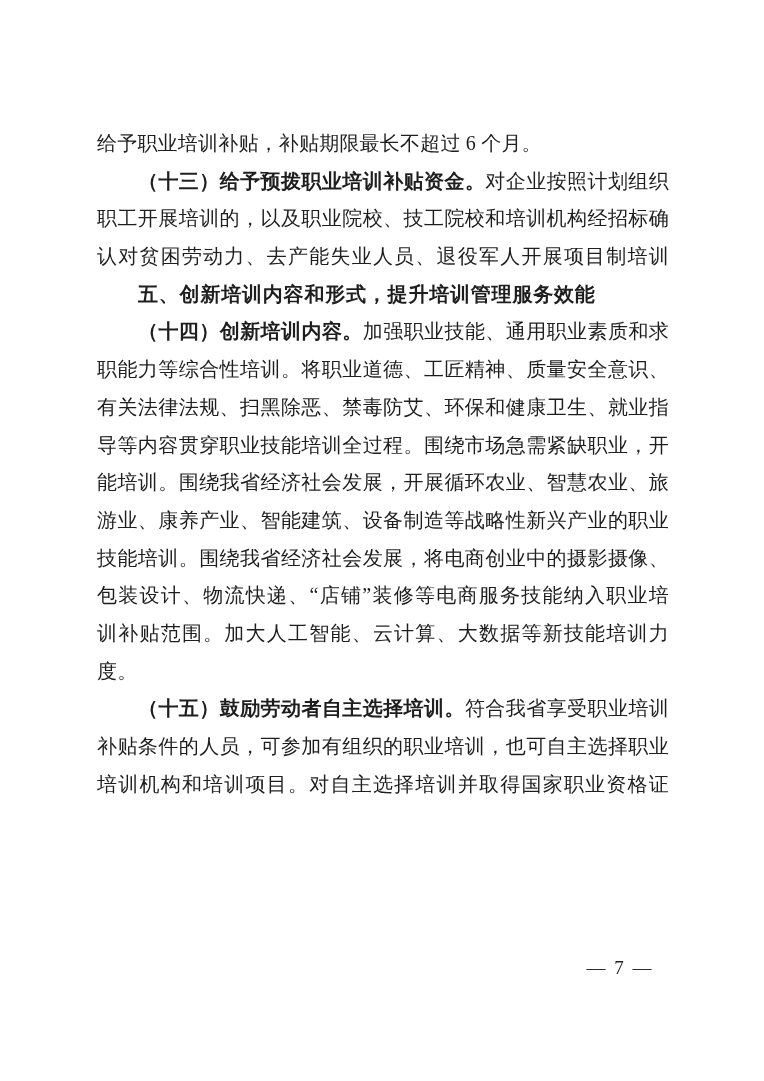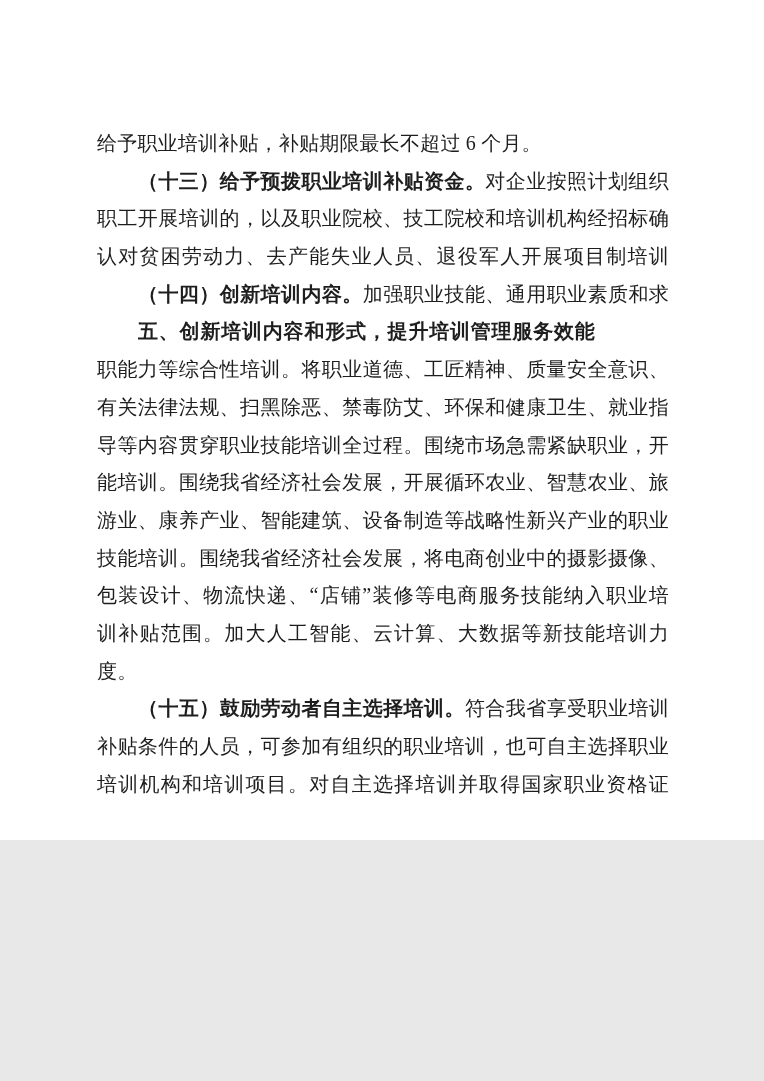--- a/index.html
+++ b/index.html
@@ -1,19 +1,19 @@
 <!DOCTYPE html>
 <html><head>
 <meta charset="utf-8">
 <style>
   html, body { margin: 0; padding: 0; background: #e8e8e8; }
   .page {
     position: relative;
     width: 764px;
-    height: 840px;
+    height: 1081px;
     background: #ffffff;
     overflow: hidden;
     font-family: "Liberation Serif", "DejaVu Serif", serif;
     color: #1e1e1e;
   }
   .text-block {
     position: absolute;
     left: 97px;
     top: 125px;
     width: 572px;
@@ -57,22 +57,22 @@
 </style>
 </head>
 <body>
 
 <div class="page">
   <div class="text-block">
       <div class="line"><span class="lead"></span><span class="rest">给予职业培训补贴，补贴期限最长不超过 6 个月。</span></div>
       <div class="line indent justify"><span class="lead">（十三）给予预拨职业培训补贴资金。</span><span class="rest">对企业按照计划组织</span></div>
       <div class="line justify"><span class="lead"></span><span class="rest">职工开展培训的，以及职业院校、技工院校和培训机构经招标确</span></div>
       <div class="line justify"><span class="lead"></span><span class="rest">认对贫困劳动力、去产能失业人员、退役军人开展项目制培训</span></div>
+      <div class="line indent heading"><span class="lead"></span><span class="rest">五、创新培训内容和形式，提升培训管理服务效能</span></div>
       <div class="line indent justify"><span class="lead">（十四）创新培训内容。</span><span class="rest">加强职业技能、通用职业素质和求</span></div>
-      <div class="line indent heading"><span class="lead"></span><span class="rest">五、创新培训内容和形式，提升培训管理服务效能</span></div>
       <div class="line justify"><span class="lead"></span><span class="rest">职能力等综合性培训。将职业道德、工匠精神、质量安全意识、</span></div>
       <div class="line justify"><span class="lead"></span><span class="rest">有关法律法规、扫黑除恶、禁毒防艾、环保和健康卫生、就业指</span></div>
       <div class="line justify"><span class="lead"></span><span class="rest">导等内容贯穿职业技能培训全过程。围绕市场急需紧缺职业，开</span></div>
       <div class="line justify"><span class="lead"></span><span class="rest">能培训。围绕我省经济社会发展，开展循环农业、智慧农业、旅</span></div>
       <div class="line justify"><span class="lead"></span><span class="rest">游业、康养产业、智能建筑、设备制造等战略性新兴产业的职业</span></div>
       <div class="line justify"><span class="lead"></span><span class="rest">技能培训。围绕我省经济社会发展，将电商创业中的摄影摄像、</span></div>
       <div class="line justify"><span class="lead"></span><span class="rest">包装设计、物流快递、“店铺”装修等电商服务技能纳入职业培</span></div>
       <div class="line justify"><span class="lead"></span><span class="rest">训补贴范围。加大人工智能、云计算、大数据等新技能培训力</span></div>
       <div class="line"><span class="lead"></span><span class="rest">度。</span></div>
       <div class="line indent justify"><span class="lead">（十五）鼓励劳动者自主选择培训。</span><span class="rest">符合我省享受职业培训</span></div>

